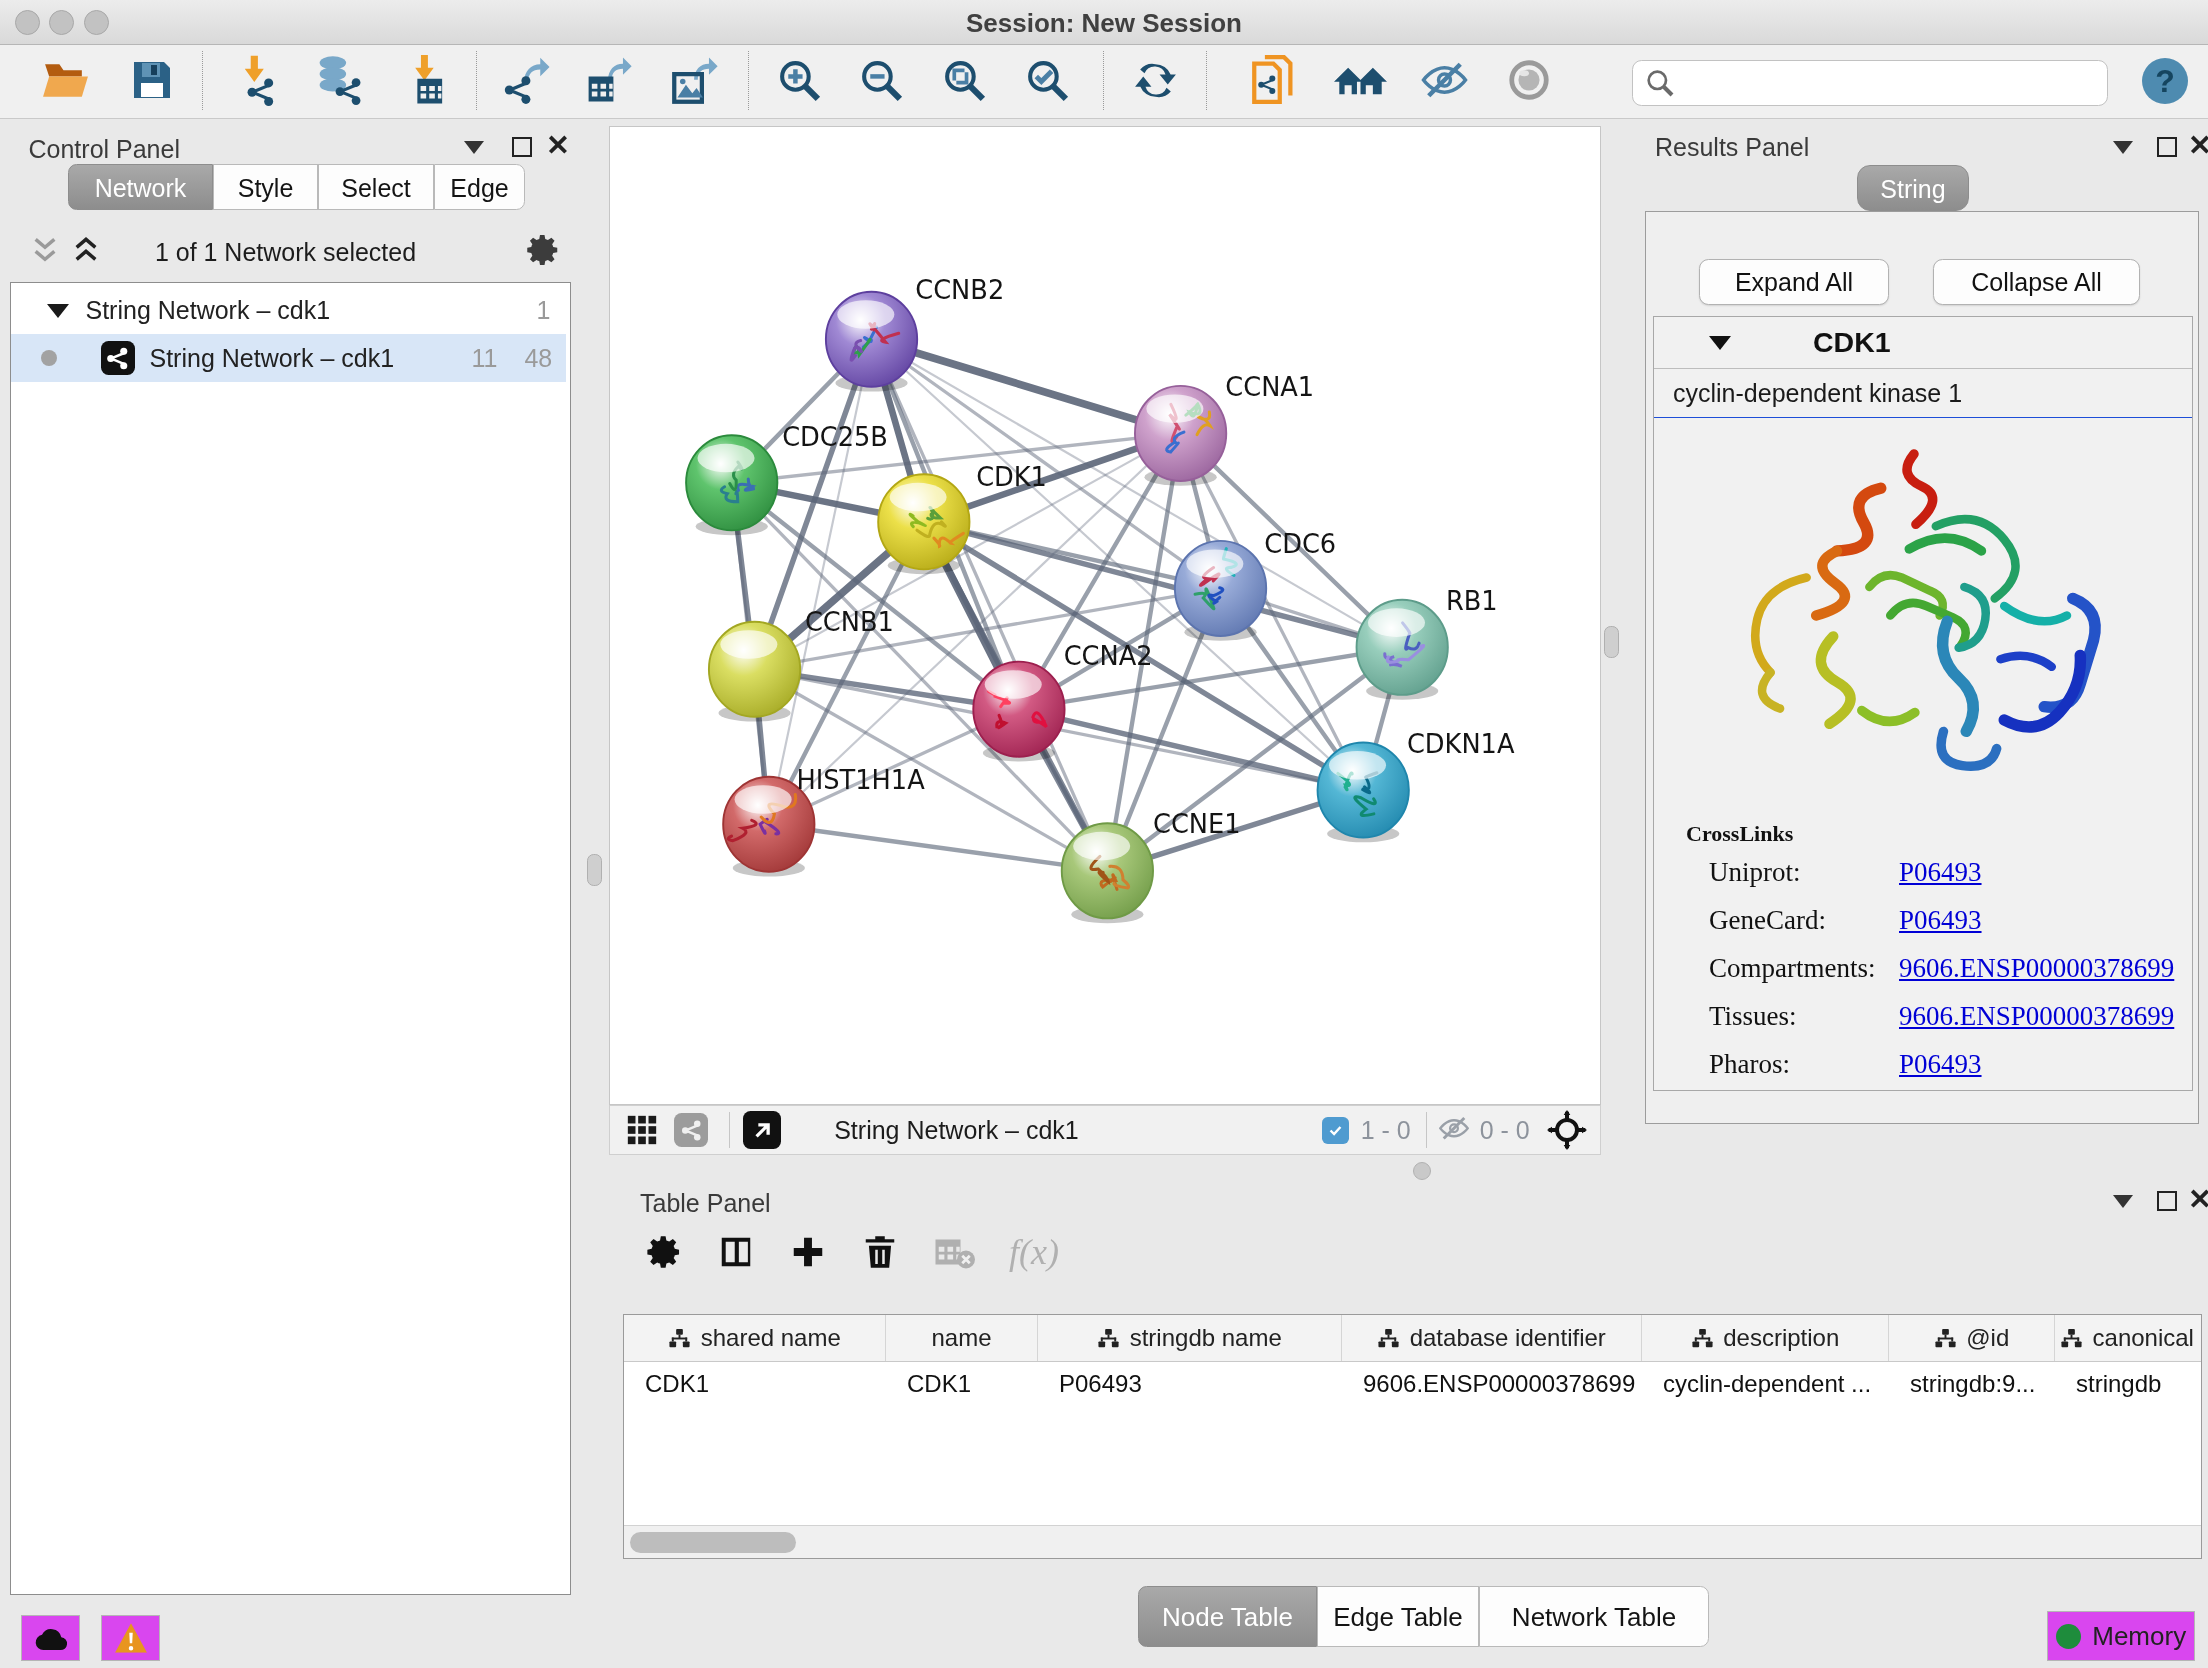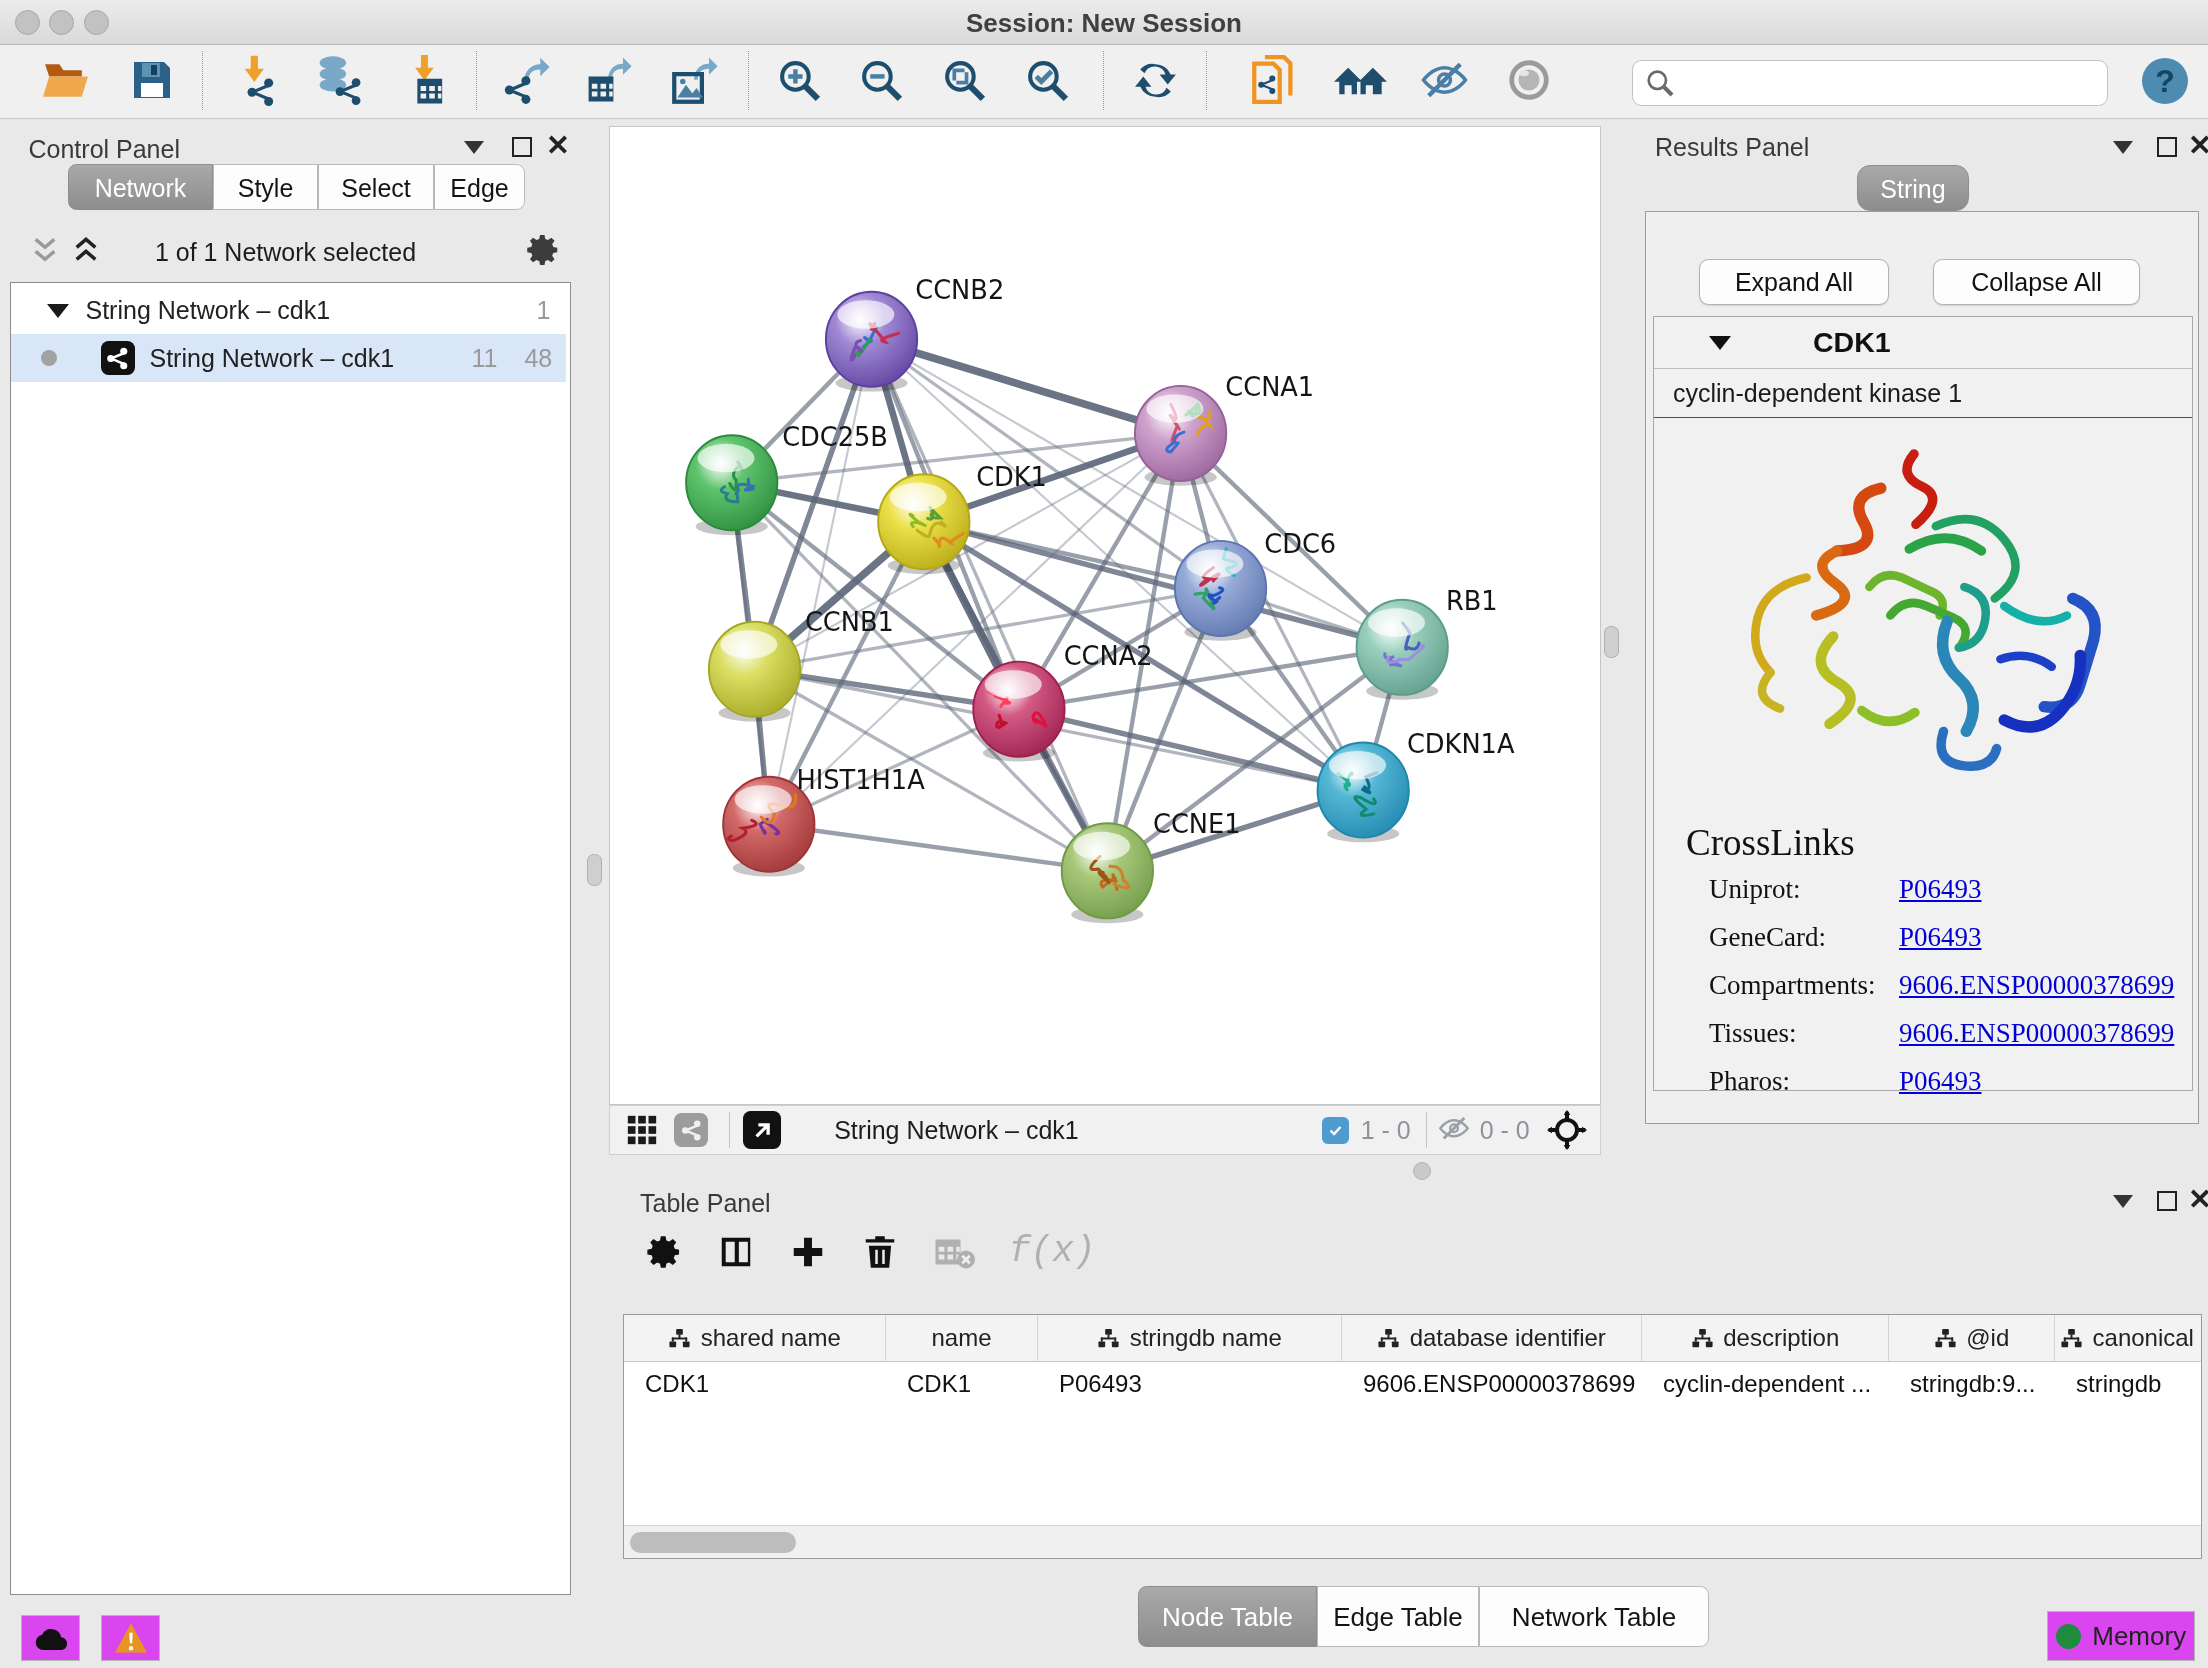--- a/index.html
+++ b/index.html
@@ -677,21 +677,21 @@
         <path d="M240 196q-14 36 12 60t8 56" stroke="#2b87b8" stroke-width="12"></path>
         <path d="M236 312q-10 32 20 36t36-18" stroke="#2b6fc0" stroke-width="10"></path>
         <path d="M300 180q36 26 66 10" stroke="#15b0a8" stroke-width="9"></path>
         <path d="M372 172q30 12 22 44l-14 46q-8 28-38 24" stroke="#2453c8" stroke-width="12"></path>
         <path d="M300 300q34 18 58-8t22-60" stroke="#1631c0" stroke-width="12"></path>
         <path d="M296 236q30-10 54 8" stroke="#1d40c8" stroke-width="9"></path>
       </g>
     </svg>
 
     <div class="crossl">
-      <div style="margin:25px 0 9.5px 32px;font-size:37px;font-weight:normal">CrossLinks</div>
+      <div style="margin:25px 0 9.5px 32px;font-size:22px;font-weight:bold">CrossLinks</div>
       <div style="display:flex;margin:9.5px 0 0 55px;font-size:27px">
           <span style="width:190px">Uniprot:</span>
           <a href="#">P06493</a>
         </div>
       <div style="display:flex;margin:17px 0 0 55px;font-size:27px">
           <span style="width:190px">GeneCard:</span>
           <a href="#">P06493</a>
         </div>
       <div style="display:flex;margin:17px 0 0 55px;font-size:27px">
           <span style="width:190px">Compartments:</span>
@@ -724,21 +724,21 @@
         <use href="#i-plus"></use>
       </svg>
     <svg width="38" height="38" viewBox="0 0 24 24" fill="#111">
         <use href="#i-trash"></use>
       </svg>
     <svg width="42" height="38" viewBox="0 0 28 24" fill="#b0b0b0">
         <use href="#i-table" x="0" y="2" width="20" height="20"></use>
         <circle cx="22" cy="17" r="6" fill="#b0b0b0"></circle>
         <path d="M19.5 14.5l5 5M24.5 14.5l-5 5" stroke="#f0f0f0" stroke-width="1.8"></path>
       </svg>
-    <span style="font-family:Liberation Mono, monospace;font-style:italic;font-size:36px;color:#b0b0b0">f(x)</span>
+    <span style="font-family:Liberation Serif, serif;font-style:italic;font-size:36px;color:#b0b0b0">f(x)</span>
   </div>
 
   <div class="abs tablebox">
     <div class="thead">
       <div class="th" style="width:262px">
           <svg width="23" height="23" viewBox="0 0 24 24" fill="#8a8a8a">
             <use href="#i-org"></use>
           </svg>
           <span>shared name</span>
         </div>

